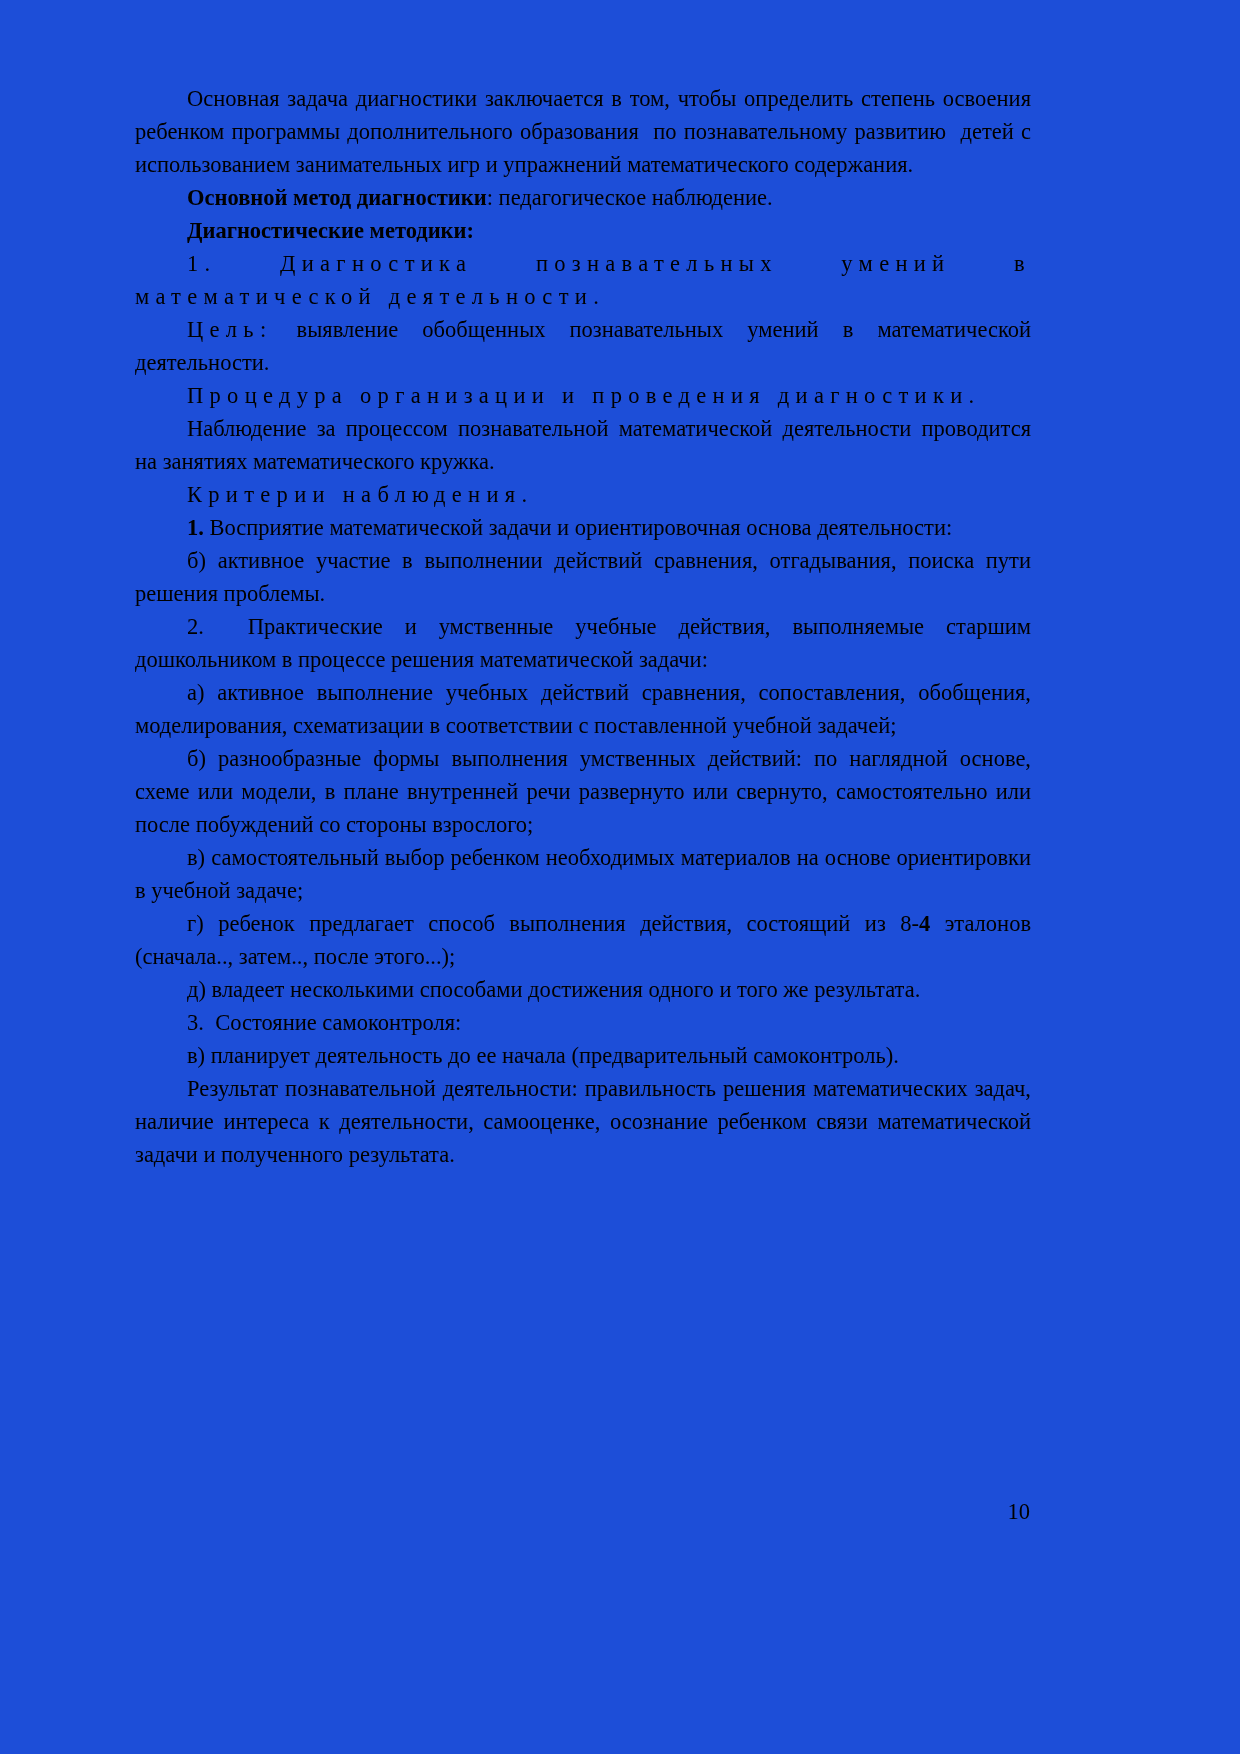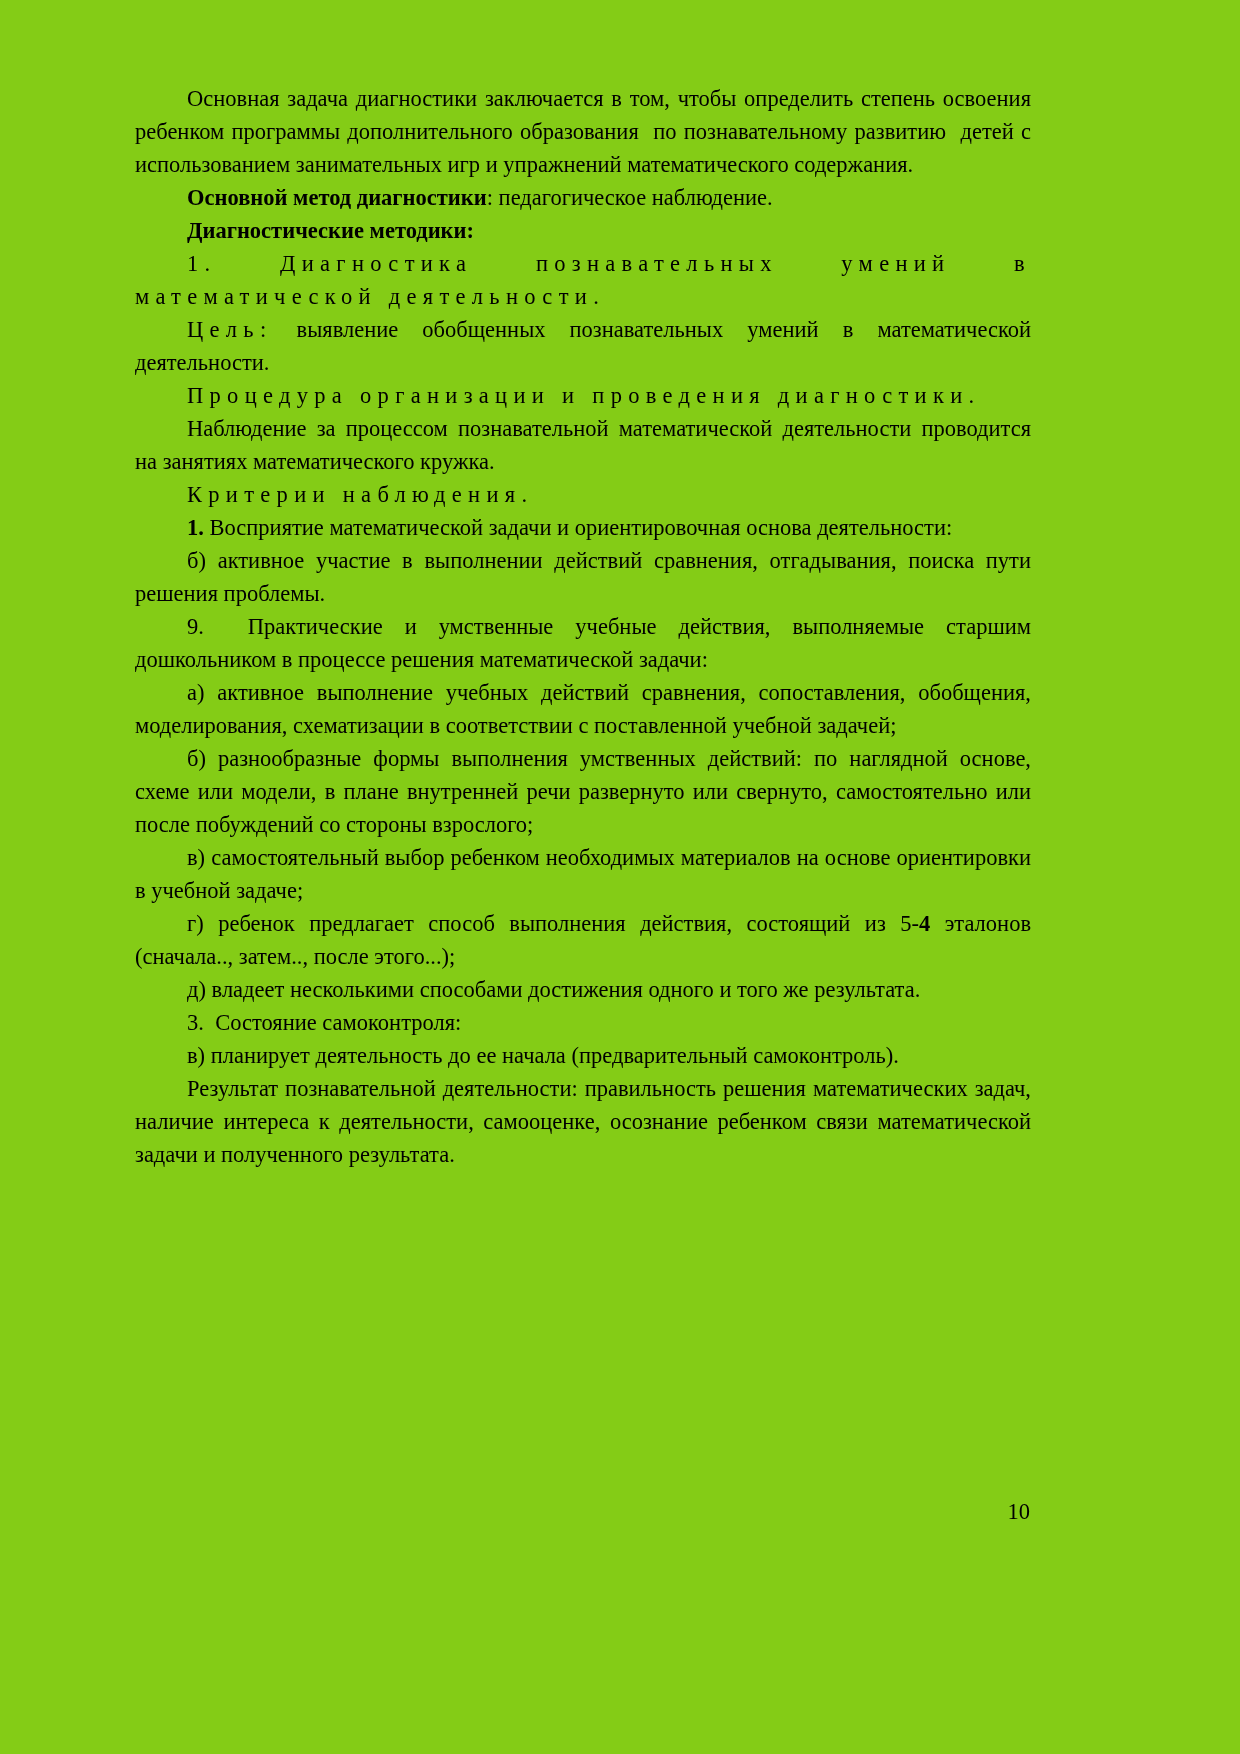--- a/index.html
+++ b/index.html
@@ -12,21 +12,21 @@
     height: 1754px;
     position: relative;
     font-family: "Liberation Serif", "DejaVu Serif", serif;
     font-size: 22.5px;
     line-height: 33px;
     color: #000000;
   }
   .page {
     position: absolute;
     inset: 0;
-    background: #84cc16;
+    background: #1d4ed8;
     overflow: hidden;
   }
   .doc-body {
     position: absolute;
     left: 135px;
     top: 82px;
     width: 896px;
   }
   .para {
     margin: 0;
@@ -61,24 +61,24 @@
       <p class="para"><span class="run">Основная задача диагностики заключается в том, чтобы определить степень освоения ребенком программы дополнительного образования  по познавательному развитию  детей с использованием занимательных игр и упражнений математического содержания.</span></p>
       <p class="para"><span class="run run-bold-italic">Основной метод диагностики</span><span class="run">: педагогическое наблюдение.</span></p>
       <p class="para"><span class="run run-bold-italic">Диагностические методики:</span></p>
       <p class="para"><span class="run run-spaced">1. Диагностика познавательных умений в математической деятельности.</span></p>
       <p class="para"><span class="run run-spaced">Цель:</span><span class="run"> выявление обобщенных познавательных умений в математической деятельности.</span></p>
       <p class="para"><span class="run run-spaced">Процедура организации и проведения диагностики.</span></p>
       <p class="para"><span class="run">Наблюдение за процессом познавательной математической деятельности проводится на занятиях математического кружка.</span></p>
       <p class="para"><span class="run run-spaced">Критерии наблюдения.</span></p>
       <p class="para"><span class="run run-bold">1.</span><span class="run"> Восприятие математической задачи и ориентировочная основа деятельности:</span></p>
       <p class="para"><span class="run">б) активное участие в выполнении действий сравнения, отгадывания, поиска пути решения проблемы.</span></p>
-      <p class="para"><span class="run">9.  Практические и умственные учебные действия, выполняемые старшим дошкольником в процессе решения математической задачи:</span></p>
+      <p class="para"><span class="run">2.  Практические и умственные учебные действия, выполняемые старшим дошкольником в процессе решения математической задачи:</span></p>
       <p class="para"><span class="run">а) активное выполнение учебных действий сравнения, сопоставления, обобщения, моделирования, схематизации в соответствии с поставленной учебной задачей;</span></p>
       <p class="para"><span class="run">б) разнообразные формы выполнения умственных действий: по наглядной основе, схеме или модели, в плане внутренней речи развернуто или свернуто, самостоятельно или после побуждений со стороны взрослого;</span></p>
       <p class="para"><span class="run">в) самостоятельный выбор ребенком необходимых материалов на основе ориентировки в учебной задаче;</span></p>
-      <p class="para"><span class="run">г) ребенок предлагает способ выполнения действия, состоящий из 5-</span><span class="run run-bold">4</span><span class="run"> эталонов (сначала.., затем.., после этого...);</span></p>
+      <p class="para"><span class="run">г) ребенок предлагает способ выполнения действия, состоящий из 8-</span><span class="run run-bold">4</span><span class="run"> эталонов (сначала.., затем.., после этого...);</span></p>
       <p class="para"><span class="run">д) владеет несколькими способами достижения одного и того же результата.</span></p>
       <p class="para"><span class="run">3.  Состояние самоконтроля:</span></p>
       <p class="para"><span class="run">в) планирует деятельность до ее начала (предварительный самоконтроль).</span></p>
       <p class="para"><span class="run">Результат познавательной деятельности: правильность решения математических задач, наличие интереса к деятельности, самооценке, осознание ребенком связи математической задачи и полученного результата.</span></p>
     </div>
   <div class="page-number">10</div>
 </div>
 
 </body></html>

